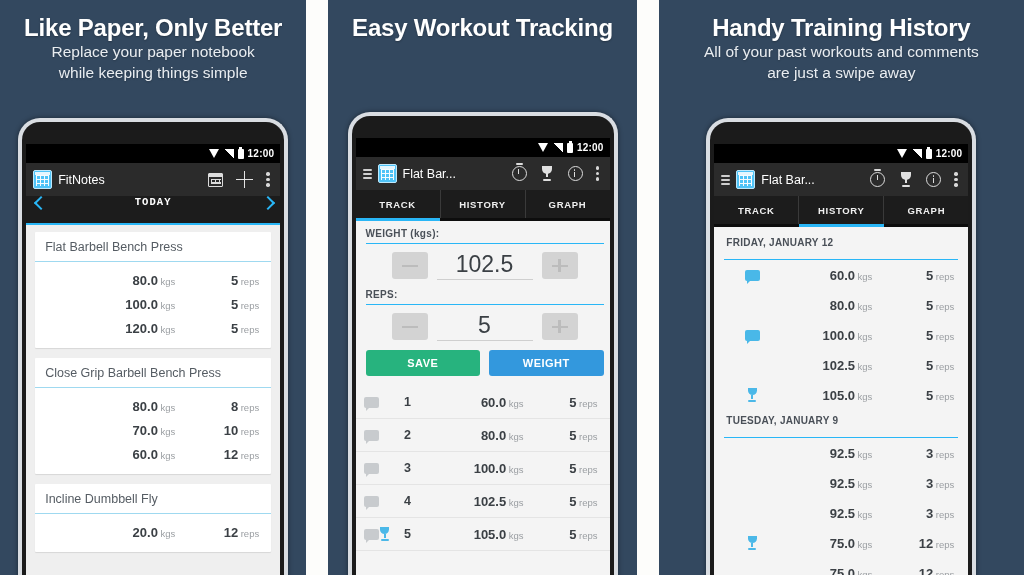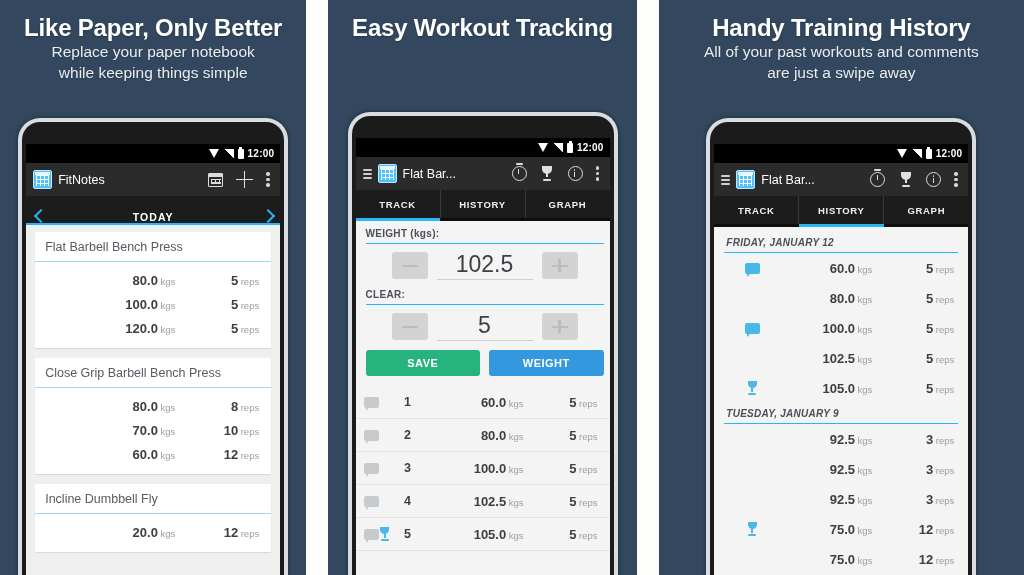--- a/index.html
+++ b/index.html
@@ -184,23 +184,24 @@
   .ic-trophy .base { position:absolute; left:3.4px; bottom:0; width:8px; height:2.2px; background:#e0e0e0; border-radius:1px; }
   .ic-info { width:15px; height:15px; border:1.7px solid #dcdcdc; border-radius:50%; position:relative; }
   .ic-info::before { content:''; position:absolute; left:5.2px; top:2px; width:1.6px; height:1.6px; background:#dcdcdc; border-radius:50%; }
   .ic-info::after { content:''; position:absolute; left:5.2px; top:5px; width:1.6px; height:5.2px; background:#dcdcdc; }
 
   
   .datebar {
     height: 27px;
     background: #1c1c1c;
     display: flex;
-    align-items: flex-end;
+    align-items: flex-start;
     justify-content: space-between;
     padding: 0 9px;
+    font-family: Liberation Mono, monospace;
   }
   .datebar .lbl {
     color: #ffffff; font-size: 10.5px; font-weight: bold; letter-spacing: 1.1px;
   }
   .chev { width: 9px; height: 14px; position: relative; }
   .chev::before {
     content:''; position:absolute; top:2px; left:1px;
     width:8px; height:8px;
     border-top: 2.2px solid #29b6f6; border-right: 2.2px solid #29b6f6;
   }
@@ -279,21 +280,21 @@
   .ic-trophy-sm .base { position:absolute; left:2.5px; bottom:0.5px; width:8px; height:2px; background:#4bb8e8; border-radius:1px; }
   .ic-trophy-sm.ghost { visibility: hidden; }
   .setline .idx { width: 20px; text-align: center; font-size: 12.5px; font-weight: bold; color: #3b4045; margin-left: 6px; }
   .setline .w { flex: 1 1 auto; text-align: right; padding-right: 8px; }
   .setline .r { width: 66px; text-align: right; }
 
   
   .history { background: #f4f4f4; padding: 5px 10px 0 10px; }
   .datehdr {
     font-size: 10px; font-weight: bold; color: #4a5058; letter-spacing: 0.25px;
-    border-bottom: 1.6px solid #29b6f6; padding: 5px 0 4px 2px; font-style: italic;
+    border-bottom: 1.6px solid #29b6f6; padding: 5px 0 11px 2px;
   }
   .hrow { display:flex; align-items:center; padding: 6px 4px 6px 2px; }
   .hrow .ico { width: 52px; display:flex; align-items:center; justify-content:center; flex: 0 0 auto; }
   .hrow .w { flex: 1 1 auto; text-align: right; padding-right: 8px; }
   .hrow .r { width: 74px; text-align: right; }
 </style>
 </head>
 <body>
 
 <div class="stage">
@@ -440,21 +441,21 @@
             <span></span>
         </div>
 
         <div class="track">
           <div class="fieldlabel">WEIGHT (kgs):</div>
           <div class="stepper">
             <span class="stepbtn"></span>
             <span class="stepval">102.5</span>
             <span class="stepbtn plus"></span>
           </div>
-          <div class="fieldlabel">CLEAR:</div>
+          <div class="fieldlabel">REPS:</div>
           <div class="stepper">
             <span class="stepbtn"></span>
             <span class="stepval">5</span>
             <span class="stepbtn plus"></span>
           </div>
           <div class="btnrow">
             <div class="btn save">SAVE</div>
             <div class="btn clear">WEIGHT</div>
           </div>
         </div>

